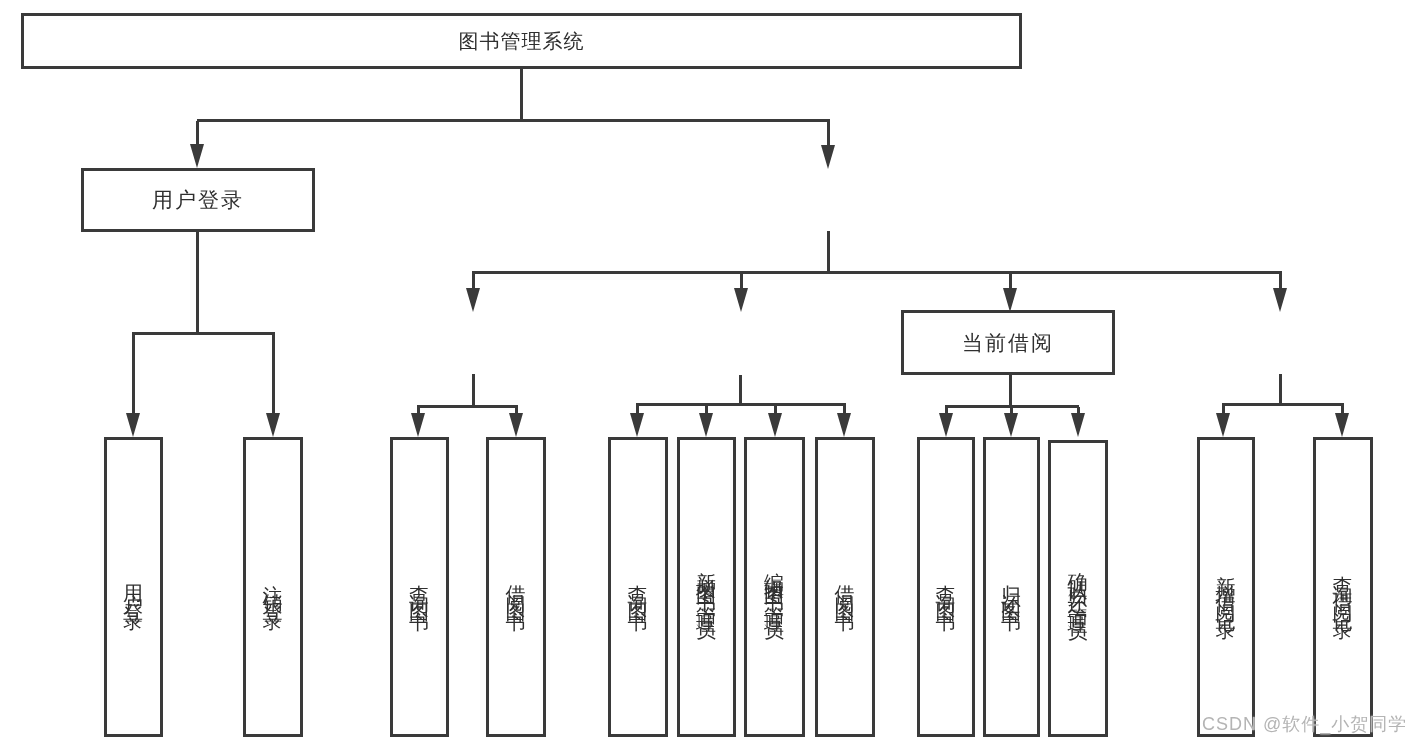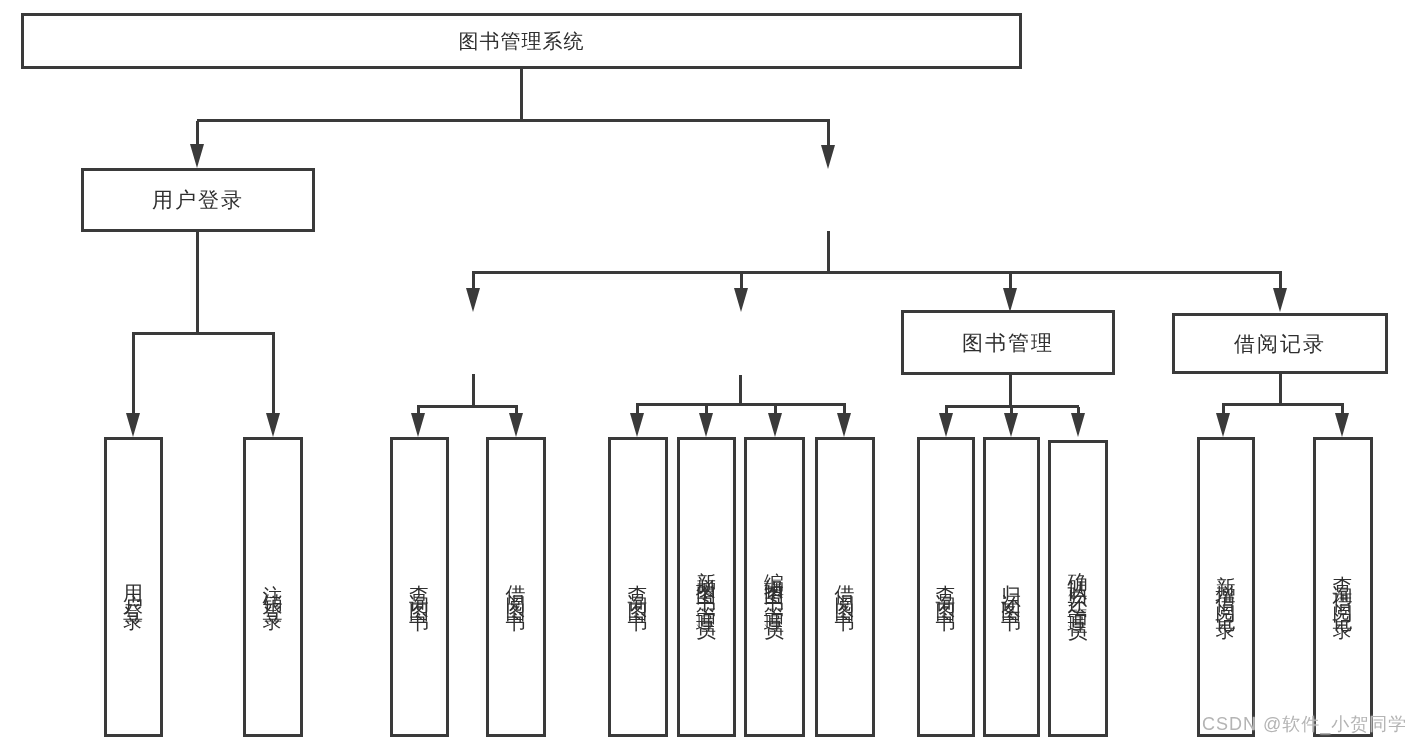--- a/index.html
+++ b/index.html
@@ -133,24 +133,21 @@
 
   <div class="node root" style="left:21px;top:13px;width:1001px;height:56px">
     <span class="hlbl">图书管理系统</span>
   </div>
 
   <div class="node" style="left:81px;top:168px;width:234px;height:64px">
     <span class="hlbl">用户登录</span>
   </div>
 
   <div class="node" style="left:901px;top:310px;width:214px;height:65px">
-    <span class="hlbl">图书管理</span>
-  </div>
-  <div class="node" style="left:1172px;top:313px;width:216px;height:61px">
-    <span class="hlbl">借阅记录</span>
+    <span class="hlbl">当前借阅</span>
   </div>
 
   <div class="node" style="left:104px;top:437px;width:59px;height:300px">
     <span class="vlbl">用户登录</span>
   </div>
   <div class="node" style="left:243px;top:437px;width:60px;height:300px">
     <span class="vlbl">注销登录</span>
   </div>
 
   <div class="node" style="left:390px;top:437px;width:59px;height:300px">

